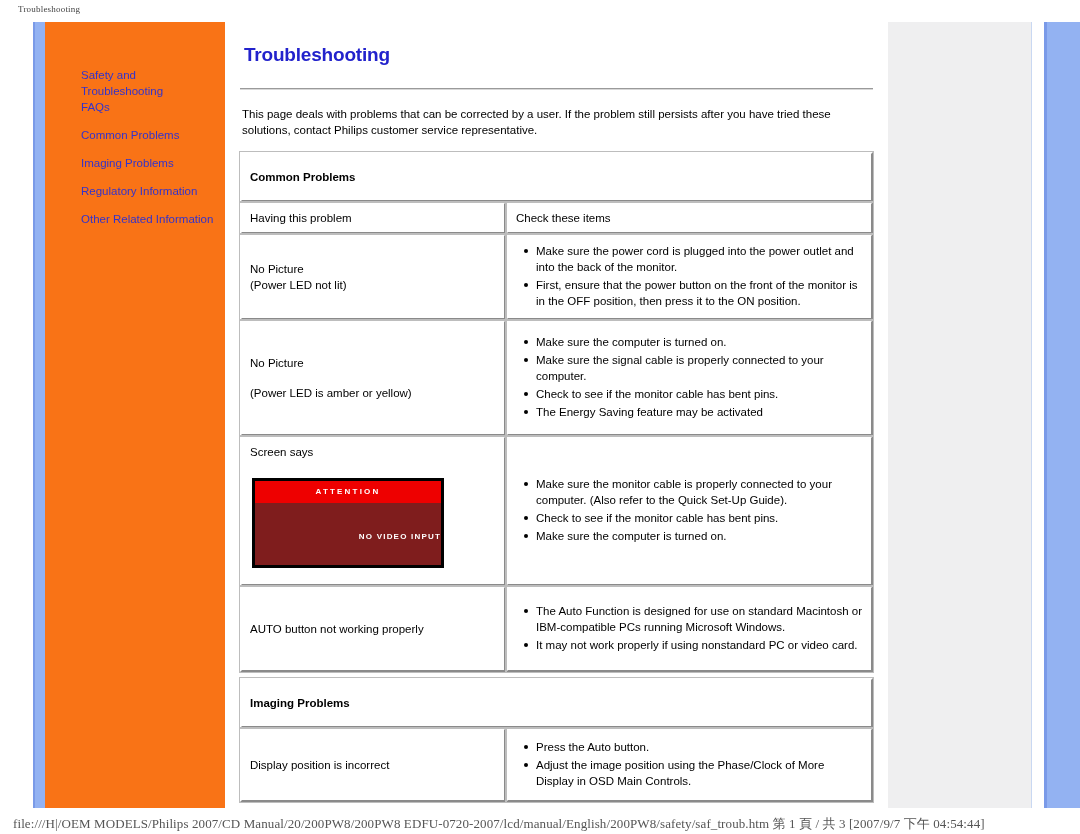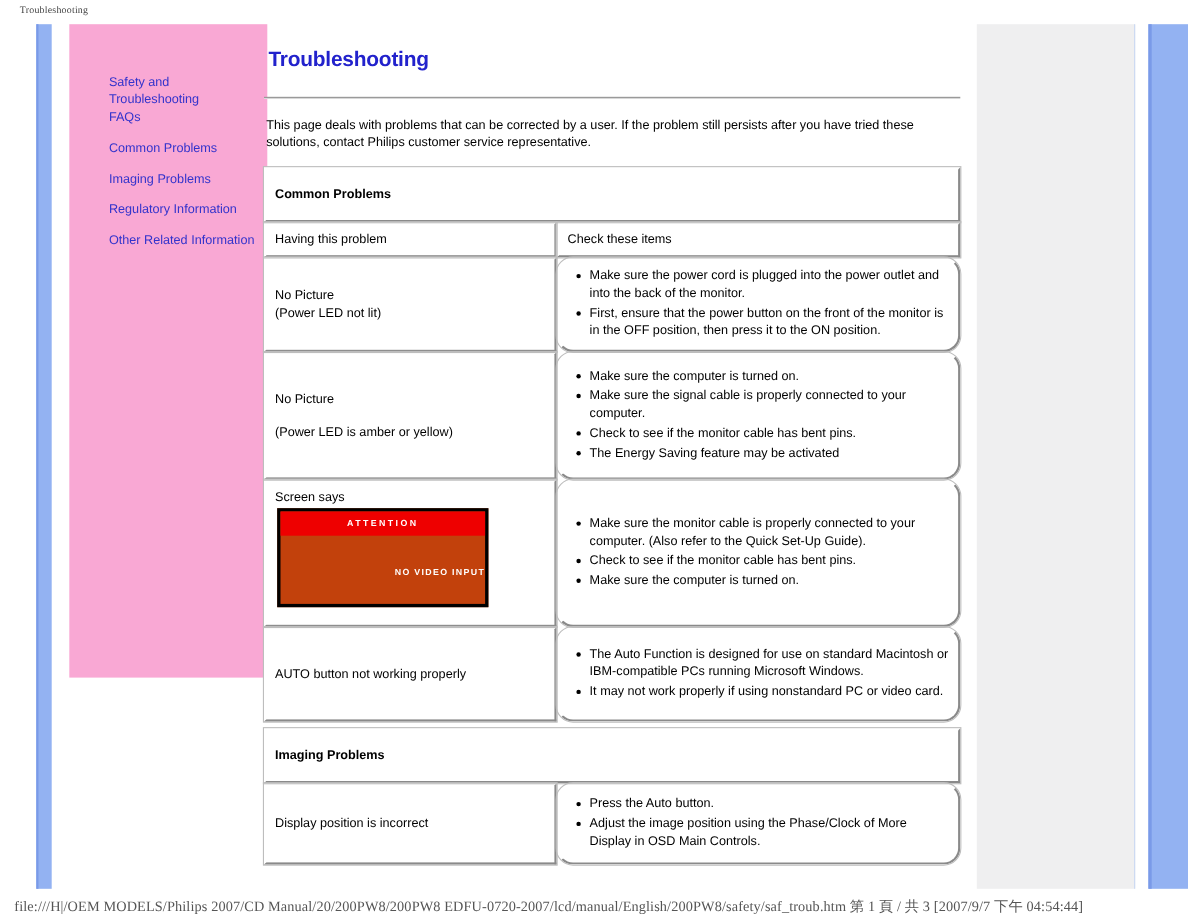--- a/index.html
+++ b/index.html
@@ -54,23 +54,22 @@
     width: 12px;
     height: 786px;
     background: #93b2f2;
     border-left: 2px solid #7a9ae8;
   }
   .sidebar {
     position: absolute;
     left: 45px;
     top: 0;
     width: 180px;
-    height: 594px;
-    background: #f9a8d4;
-    margin-left: 18px;
+    height: 786px;
+    background: #f97316;
   }
   .sidebar-nav {
     position: absolute;
     left: 36px;
     top: 45px;
     width: 150px;
   }
   .nav-link {
     display: block;
     color: #3333cc;
@@ -159,21 +158,21 @@
     color: #4444dd;
     font-size: 12px;
     height: 16px;
     padding-top: 4px;
     padding-bottom: 4px;
   }
   td.prob {
     width: 246px;
     vertical-align: middle;
   }
-  td.items { vertical-align: middle; border-radius: 15px; }
+  td.items { vertical-align: middle; }
   .prob-line { display: block; }
   .prob-spacer { height: 14px; }
 
   ul.checks {
     margin: 0;
     padding: 0 0 0 20px;
     list-style: none;
   }
   ul.checks li {
     position: relative;
@@ -188,22 +187,22 @@
     width: 4px;
     height: 4px;
     border-radius: 50%;
     background: #000;
   }
 
   
   .osd {
     width: 186px;
     border: 3px solid #000;
-    background: #c2410c;
-    margin: 0 0 6px 2px;
+    background: #7f1d1d;
+    margin: 16px 0 6px 2px;
   }
   .osd-bar {
     background: #ee0000;
     color: #ffffff;
     font-size: 8px;
     font-weight: bold;
     letter-spacing: 2.2px;
     text-align: center;
     padding: 3px 0 3px 0;
   }

